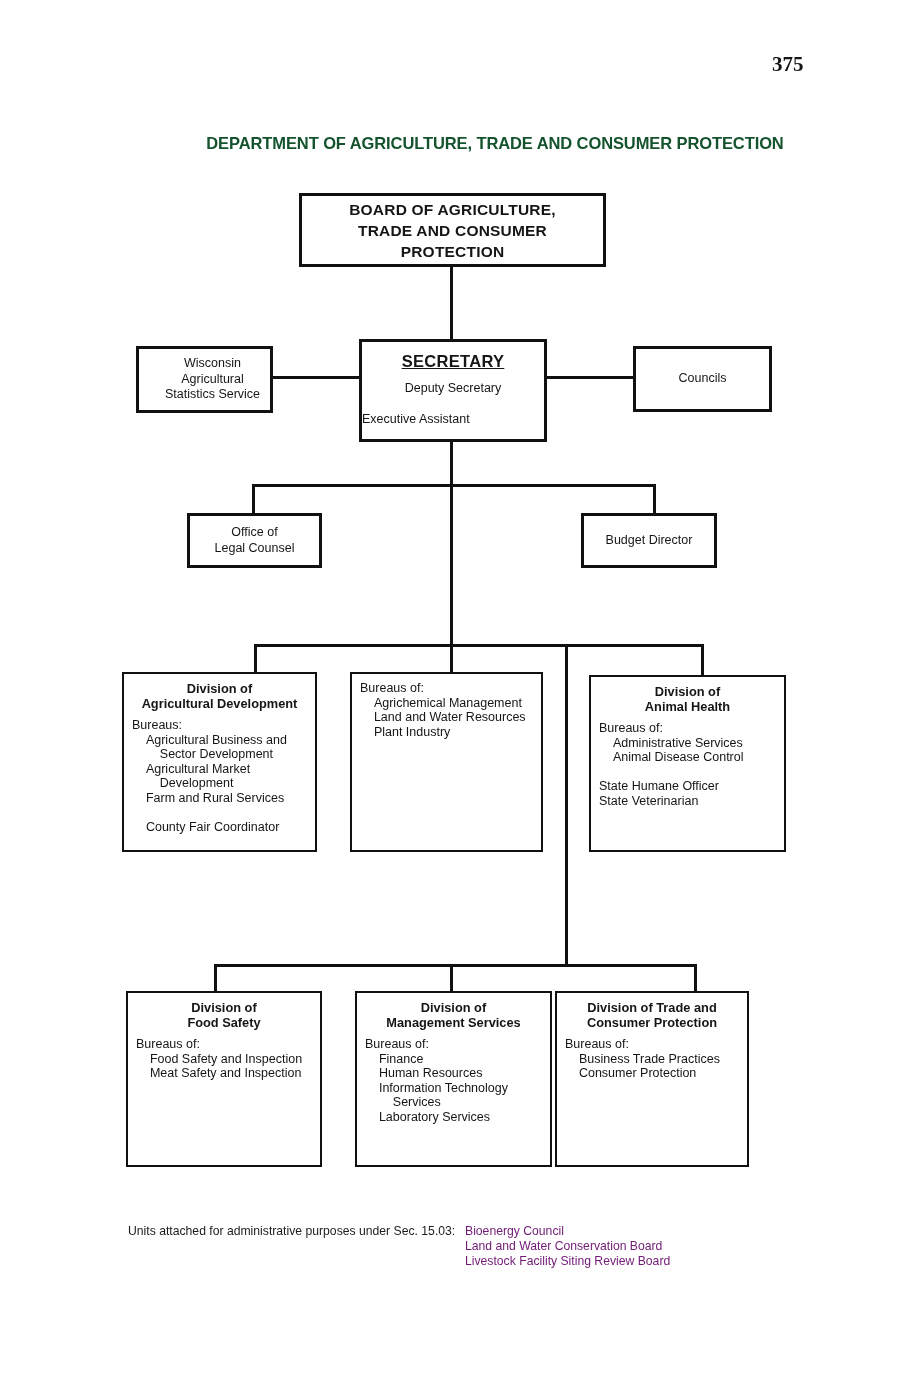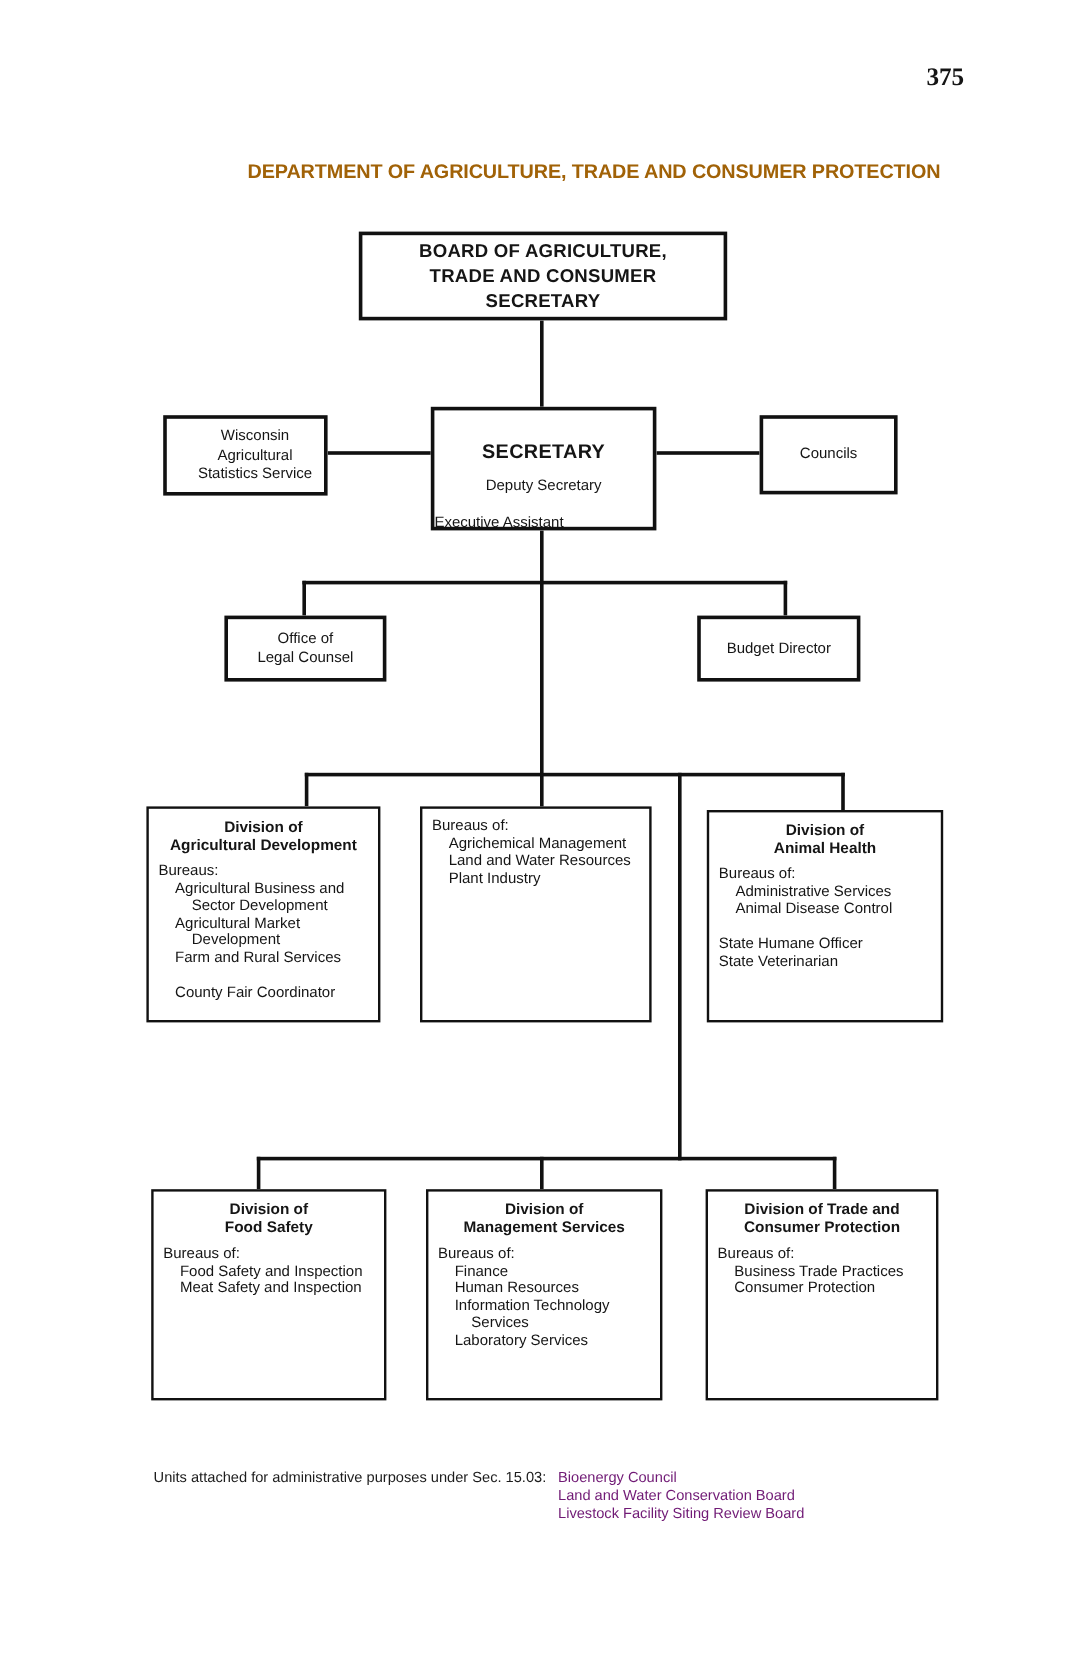--- a/index.html
+++ b/index.html
@@ -12,34 +12,34 @@
     position:absolute; top:54px; left:255px; width:350px; text-align:center;
     font-family:"Liberation Serif","DejaVu Serif",serif; font-variant:small-caps;
     font-size:21px; letter-spacing:1px; color:#262626;
   }
   .page-number {
     position:absolute; top:52px; left:772px; width:50px;
     font-family:"Liberation Serif","DejaVu Serif",serif; font-weight:bold; font-size:21px;
   }
   .doc-title {
     position:absolute; top:134px; left:150px; width:690px; text-align:center;
-    font-weight:bold; font-size:16.5px; letter-spacing:-0.1px; color:#a16207;
+    font-weight:bold; font-size:16.5px; letter-spacing:-0.1px; color:#14532d;
   }
   .box { position:absolute; border:3px solid #111; background:#fff; box-sizing:border-box; }
   .division { border-width:2.5px; }
   .center-label {
     display:flex; align-items:center; justify-content:center; height:100%;
     text-align:center; white-space:pre-line; font-size:12.5px; line-height:15.5px;
   }
   .board-label {
     display:flex; align-items:center; justify-content:center; height:100%;
     text-align:center; white-space:pre-line; font-weight:bold; font-size:15.5px;
     line-height:21px; letter-spacing:0.2px;
   }
-  .secretary-title { text-align:center; font-weight:bold; font-size:16.5px; letter-spacing:0.3px; margin-top:26px; }
+  .secretary-title { text-align:center; font-weight:bold; font-size:16.5px; letter-spacing:0.3px; margin-top:10px;text-decoration:underline; }
   .secretary-sub1 { text-align:center; font-size:12.5px; margin-top:10px; }
   .secretary-sub2 { text-align:left; font-size:12.5px; margin-top:17px; }
   .division-title {
     text-align:center; font-weight:bold; font-size:12.8px; line-height:14.5px;
     white-space:pre-line; margin-top:8px;
   }
   .division-body {
     font-size:12.5px; line-height:14.6px; white-space:pre-wrap;
     margin:7px 2px 0 8px;
   }
@@ -67,36 +67,36 @@
   <div class="line" style="left:701px; top:644px; width:3px; height:31px;"></div>
   <div class="line" style="left:565px; top:644px; width:3px; height:323px;"></div>
   <div class="line" style="left:214px; top:964px; width:483px; height:3px;"></div>
   <div class="line" style="left:214px; top:964px; width:3px; height:27px;"></div>
   <div class="line" style="left:450px; top:964px; width:3px; height:27px;"></div>
   <div class="line" style="left:694px; top:964px; width:3px; height:27px;"></div>
 
   <div class="box" style="left:299px; top:193px; width:307px; height:74px;">
     <div class="board-label">BOARD OF AGRICULTURE,
 TRADE AND CONSUMER
-SECRETARY</div>
+PROTECTION</div>
   </div>
 
   <div class="box" style="left:136px; top:346px; width:137px; height:67px;padding-left:16px;">
     <div class="center-label">Wisconsin
 Agricultural
 Statistics Service</div>
   </div>
 
   <div class="box" style="left:359px; top:339px; width:188px; height:103px;">
     <div class="secretary-title">SECRETARY</div>
     <div class="secretary-sub1">Deputy Secretary</div>
     <div class="secretary-sub2">Executive Assistant</div>
   </div>
 
-  <div class="box" style="left:633px; top:346px; width:115px; height:66px;">
+  <div class="box" style="left:633px; top:346px; width:139px; height:66px;">
     <div class="center-label">Councils</div>
   </div>
 
   <div class="box" style="left:187px; top:513px; width:135px; height:55px;">
     <div class="center-label">Office of
 Legal Counsel</div>
   </div>
 
   <div class="box" style="left:581px; top:513px; width:136px; height:55px;">
     <div class="center-label">Budget Director</div>
@@ -145,21 +145,21 @@
     <div class="division-title">Division of
 Management Services</div>
     <div class="division-body">Bureaus of:
     Finance
     Human Resources
     Information Technology
         Services
     Laboratory Services</div>
   </div>
 
-  <div class="box division" style="left:588px; top:991px; width:194px; height:176px;">
+  <div class="box division" style="left:555px; top:991px; width:194px; height:176px;">
     <div class="division-title">Division of Trade and
 Consumer Protection</div>
     <div class="division-body">Bureaus of:
     Business Trade Practices
     Consumer Protection</div>
   </div>
 
   <div class="footer-label">Units attached for administrative purposes under Sec. 15.03:</div>
   <div class="footer-units">
     <div>Bioenergy Council</div>

